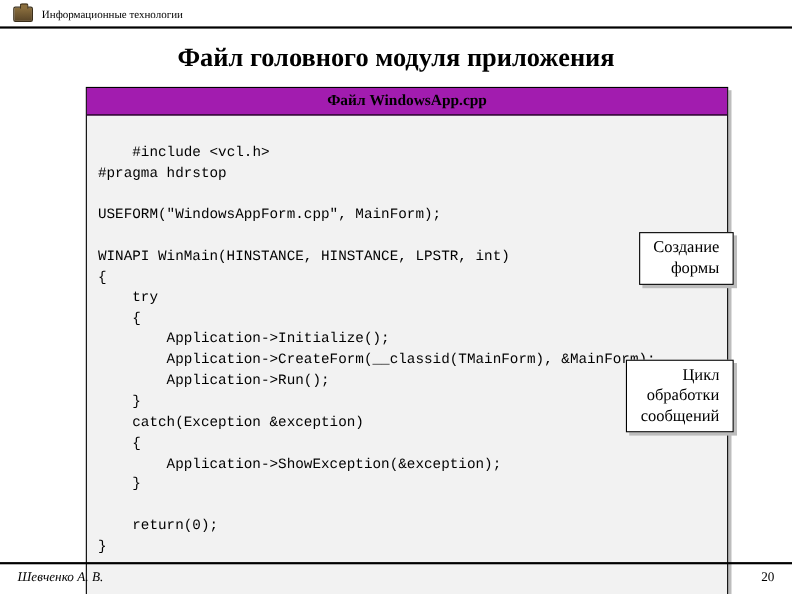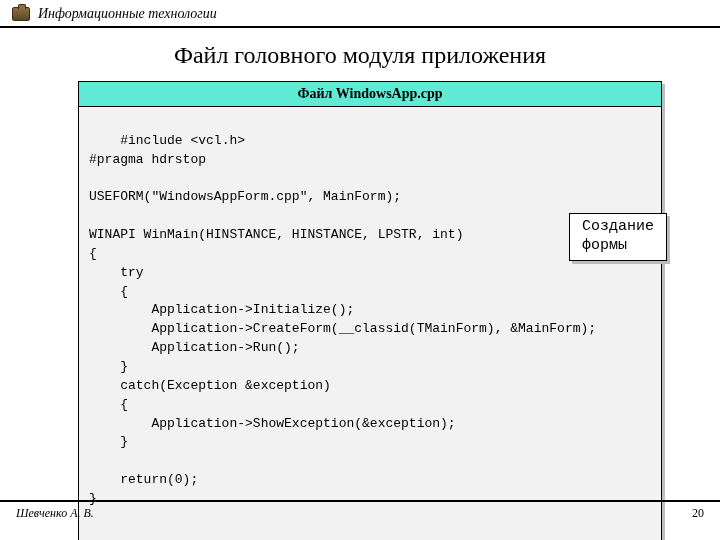--- a/index.html
+++ b/index.html
@@ -30,73 +30,72 @@
     content: "";
     position: absolute;
     top: -4px; left: 5px;
     width: 6px; height: 4px;
     border: 1px solid #3a2e1a;
     border-bottom: none;
     border-radius: 2px 2px 0 0;
     background: #8b6f3e;
   }
   .header-title {
-    font-style: italic;
-    font-size: 14px;
+    font-size: 10px;
     color: #000;
   }
   .main-title {
     text-align: center;
     font-size: 24px;
-    font-weight: normal;
+    font-weight: bold;
     margin: 14px 0 12px 0;
     color: #000;
     font-family: Georgia, serif;
   }
   .code-frame {
     margin: 0 58px 0 78px;
     border: 1px solid #000;
     background: #f2f2f2;
     position: relative;
     box-shadow: 3px 3px 0 #bdbdbd;
   }
   .code-caption {
-    background: #5eead4;
+    background: #a21caf;
     border-bottom: 1px solid #000;
     text-align: center;
     font-weight: bold;
     font-size: 14px;
     padding: 4px 0;
     font-family: Georgia, serif;
   }
   .code-body {
     font-family: "Courier New", monospace;
     font-size: 13px;
     line-height: 1.45;
     padding: 6px 10px 10px 10px;
     white-space: pre;
     color: #000;
     position: relative;
   }
   .annot {
     position: absolute;
     background: #fff;
     border: 1px solid #000;
-    font-family: Liberation Mono, monospace;
+    font-family: Liberation Serif, serif;
     font-size: 15px;
-    text-align: left;
+    text-align: right;
     padding: 4px 12px;
     line-height: 1.25;
     box-shadow: 3px 3px 0 #bdbdbd;
   }
   .annot1 { top: 106px; right: -6px; }
   .annot2 { top: 222px; right: -6px; }
   .footer {
     position: absolute;
-    bottom: 19px;
+    bottom: 8px;
     left: 0;
     width: 100%;
     border-top: 2px solid #000;
     padding: 4px 16px 0 16px;
     display: flex;
     justify-content: space-between;
     align-items: center;
     font-style: italic;
     font-size: 12px;
     color: #000;
@@ -138,19 +137,22 @@
     }
     catch(Exception &amp;exception)
     {
         Application-&gt;ShowException(&amp;exception);
     }
 
     return(0);
 }</span>
     <div class="annot annot1">Создание
 формы</div>
+    <div class="annot annot2">Цикл
+обработки
+сообщений</div>
   </div>
 </div>
 
 <div class="footer">
   <div>Шевченко А. В.</div>
   <div class="footer-page">20</div>
 </div>
 
 </body></html>

